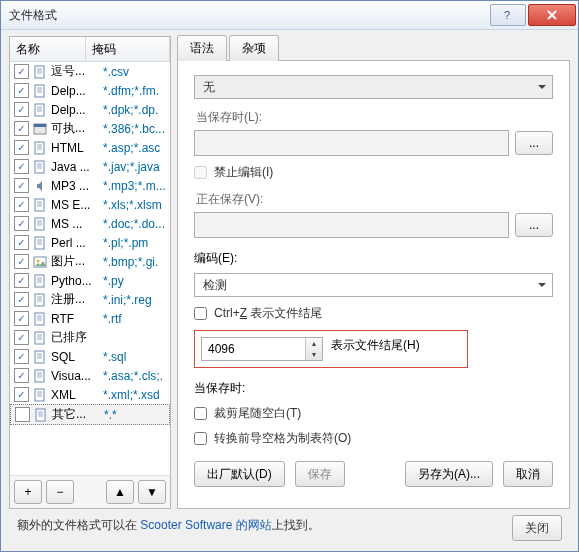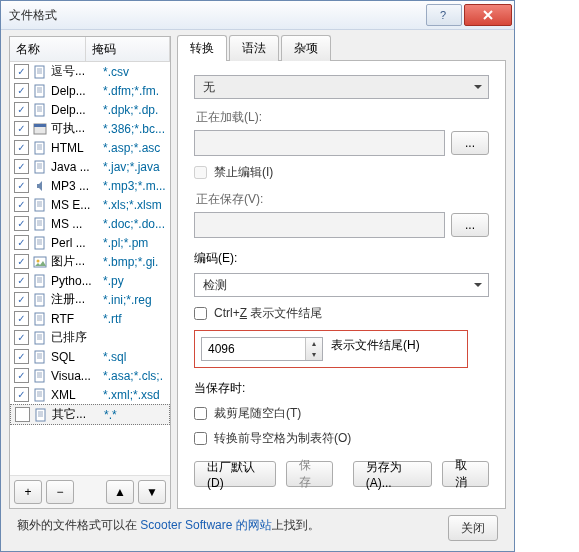--- a/index.html
+++ b/index.html
@@ -1,16 +1,16 @@
 <!DOCTYPE html>
 <html><head>
 <meta charset="utf-8">
 <style>
   html,body{margin:0;padding:0;font-family:"Microsoft YaHei","Segoe UI",Tahoma,sans-serif;font-size:12px;color:#000;background:#fff}
-  .window{width:515px;height:552px;box-sizing:border-box;border:1px solid #6b89b1;background:#f0f0f0;display:flex;flex-direction:column}
+  .window{width:579px;height:552px;box-sizing:border-box;border:1px solid #6b89b1;background:#f0f0f0;display:flex;flex-direction:column}
   .titlebar{height:28px;background:linear-gradient(#fdfdfe,#e6edf6);display:flex;align-items:center;padding:0 0 0 8px;border-bottom:1px solid #c9d4e4}
   .titlebar .title{flex:1;color:#2a2a2a}
   .tb-btn{width:34px;height:20px;margin-right:2px;border:1px solid #9aaac2;background:linear-gradient(#f4f7fb,#dbe4ef);border-radius:2px;display:flex;align-items:center;justify-content:center;cursor:default}
   .tb-btn.close{width:46px;background:linear-gradient(#f08277,#d6483a);border-color:#a32e23;color:#fff}
   .tb-btn svg{display:block}
   .body{flex:1;display:flex;flex-direction:column;padding:6px 8px 4px 8px;gap:4px;min-height:0}
   .main{flex:1;display:flex;gap:6px;min-height:0}
   
   .left{width:160px;display:flex;flex-direction:column;border:1px solid #b7b7b7;background:#fff;min-height:0}
   .lh{display:flex;border-bottom:1px solid #d7d7d7;background:linear-gradient(#fcfcfd,#eef1f5);font-size:12px;height:24px}
@@ -303,31 +303,30 @@
               <span>▲</span>
             </div>
           <div class="sqbtn">
               <span>▼</span>
             </div>
         </div>
       </div>
 
       <div class="right">
         <div class="tabs">
-          <div class="tab active">转换</div>
           <div class="tab">语法</div>
           <div class="tab">杂项</div>
         </div>
         <div class="panel">
 
           <div class="dd">
             <span>无</span>
           </div>
 
-          <div class="lbl"><span>正在加载(L):</span></div>
+          <div class="lbl"><span>当保存时(L):</span></div>
           <div class="inline">
             <input class="txt" disabled="" style="">
             <div class="dots">
                 <span>...</span>
               </div>
           </div>
 
           <label class="chk">
             <input type="checkbox" disabled="" style="">
             <span>禁止编辑(I)</span>

